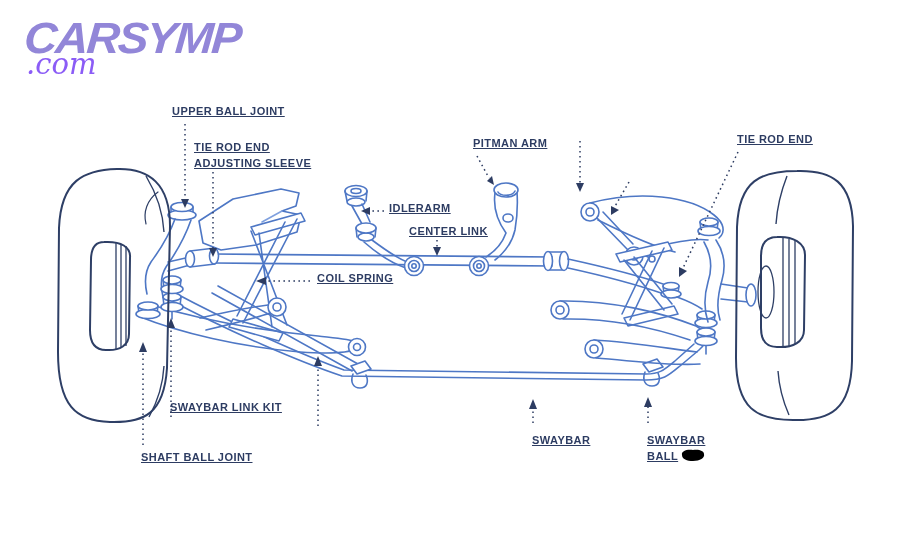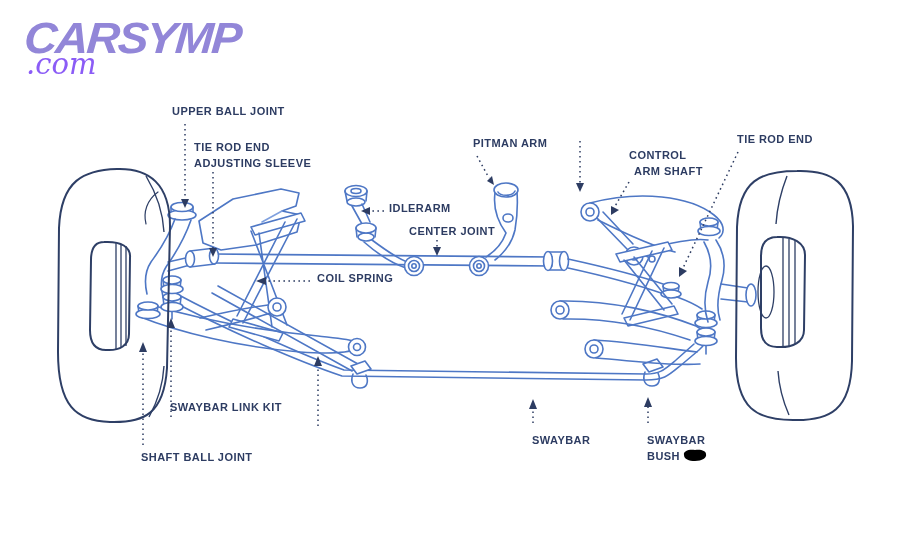--- a/index.html
+++ b/index.html
@@ -9,21 +9,21 @@
   .logo{position:absolute;left:26px;top:16px;width:268px;line-height:1;}
   .brand{display:block;font-style:italic;font-weight:bold;font-size:46px;
          letter-spacing:-2px;color:#9286d8;transform:scaleY(.95) skewX(-4deg);
          transform-origin:left top;font-family:"Liberation Sans",sans-serif;}
   .tld{display:block;text-align:left;font-style:italic;font-size:29px;
        color:#8b5cf6;margin-top:-12px;padding-right:6px;
        font-family:"DejaVu Serif",serif;}
   
   .lbl{position:absolute;font-size:11px;font-weight:bold;color:#2d3c62;
        letter-spacing:.45px;white-space:nowrap;line-height:16px;}
-  .lbl .ln{display:block;}
+  .lbl .ln{display:block;text-decoration:underline;}
   .ind{padding-left:5px;}
   .scrib{display:inline-block;vertical-align:-2px;margin-left:1px;line-height:0;}
   svg.fullarea{position:absolute;left:0;top:0;}
 </style>
 </head>
 <body>
 
 <div id="stage">
 
   <div class="logo">
@@ -251,35 +251,31 @@
   <div class="lbl" style="left:194px;top:139px">
     <span class="ln">TIE ROD END</span>
     <span class="ln">ADJUSTING SLEEVE</span>
   </div>
 
   <div class="lbl" style="left:473px;top:135px">
     <span class="ln">PITMAN ARM</span>
   </div>
 
 
-  <div class="lbl" style="left:629px;top:147px">
-    <span class="ln">CONTROL</span>
-    <span class="ln ind">ARM SHAFT</span>
-  </div>
 
   <div class="lbl" style="left:737px;top:131px">
     <span class="ln">TIE ROD END</span>
   </div>
 
   <div class="lbl" style="left:389px;top:200px">
     <span class="ln">IDLERARM</span>
   </div>
 
   <div class="lbl" style="left:409px;top:223px">
-    <span class="ln">CENTER JOINT</span>
+    <span class="ln">CENTER LINK</span>
   </div>
 
   <div class="lbl" style="left:317px;top:270px">
     <span class="ln">COIL SPRING</span>
   </div>
 
   <div class="lbl" style="left:170px;top:399px">
     <span class="ln">SWAYBAR LINK KIT</span>
   </div>
 
@@ -289,18 +285,18 @@
 
   <div class="lbl" style="left:317px;top:431px">
   </div>
 
   <div class="lbl" style="left:532px;top:432px">
     <span class="ln">SWAYBAR</span>
   </div>
 
   <div class="lbl" style="left:647px;top:432px">
     <span class="ln">SWAYBAR</span>
-    <span class="ln"><span>BUSH</span><span class="scrib"><svg width="28" height="14" viewBox="0 0 28 14">
+    <span class="ln"><span>BALL</span><span class="scrib"><svg width="28" height="14" viewBox="0 0 28 14">
             <path d="M3,7 C2,3 8,1 14,2 C20,1 25,3 25,6 C26,10 21,13 14,13 C8,13 3,11 3,7 Z" fill="#000"></path>
           </svg></span></span>
   </div>
 
 </div>
 
 </body></html>

